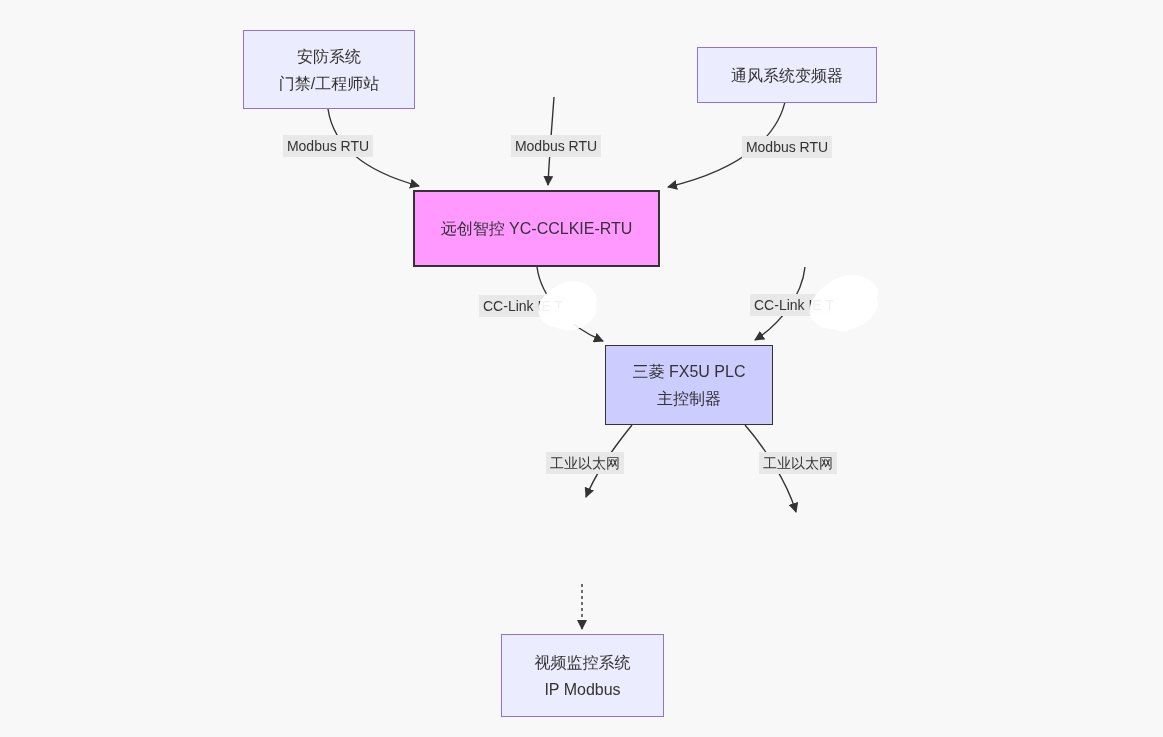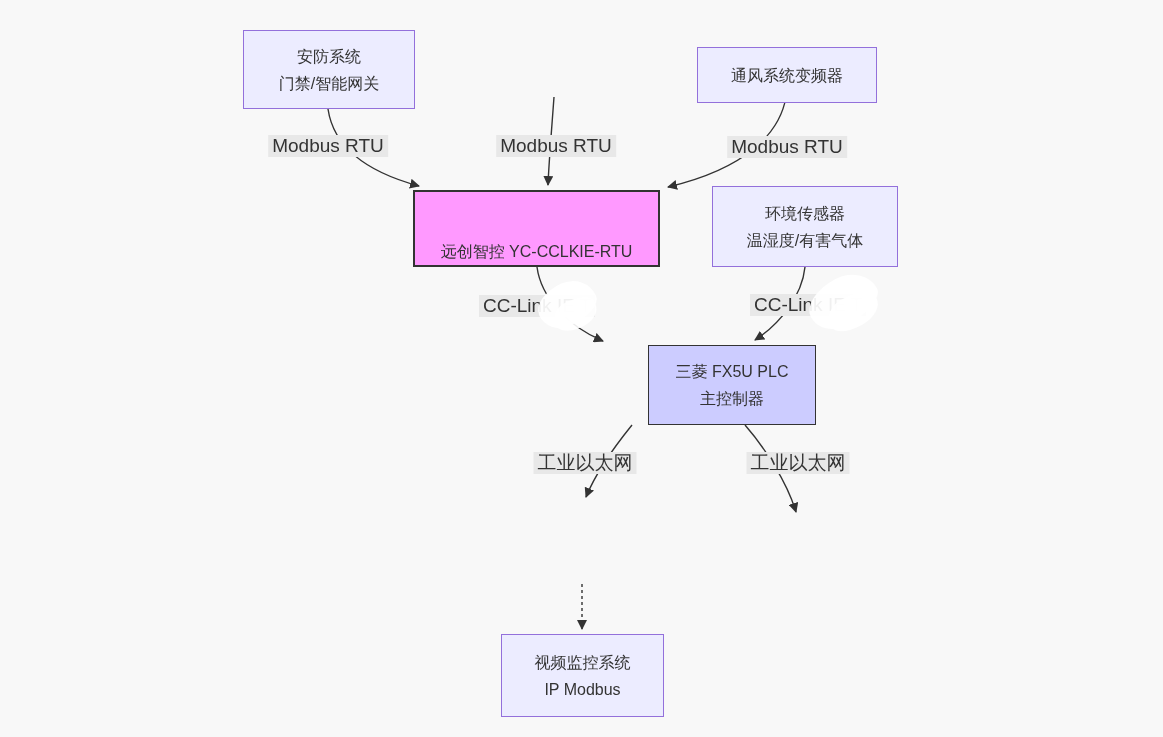--- a/index.html
+++ b/index.html
@@ -42,33 +42,31 @@
     border: 1px solid var(--node-border, #9370DB);
     font-size: 16px;
     line-height: 27px;
     text-align: center;
     white-space: nowrap;
   }
   .node span:empty { display: none; }
   .node.gateway {
     background: var(--gateway-fill, #ff99ff);
     border: 2px solid var(--strong-border, #333333);
-    justify-content: flex-end;
   }
   .node.plc {
     background: var(--plc-fill, #ccccff);
     border: 1.5px solid var(--strong-border, #333333);
-    margin-left: 43px;
   }
   .edge-label {
     position: absolute;
     z-index: 2;
     background: var(--label-bg, rgba(232,232,232,0.9));
     padding: 1px 4px;
-    font-size: 19px;
+    font-size: 14px;
     line-height: 20px;
     white-space: nowrap;
   }
   .edge-label.center { transform: translate(-50%, -50%); }
   .edge-label.left-anchor { transform: translateY(-50%); }
   .smudge {
     position: absolute;
     z-index: 4;
     background: rgba(255,255,255,0.93);
     border-radius: 55% 45% 62% 38% / 48% 60% 40% 52%;
@@ -100,37 +98,33 @@
     <path class="edge" d="M786,97 C780,132 748,168 668,187" marker-end="url(#arrow)"></path>
     <path class="edge" d="M537,267 C541,297 567,326 603,341" marker-end="url(#arrow)"></path>
     <path class="edge" d="M805,267 C802,296 780,324 755,340" marker-end="url(#arrow)"></path>
     <path class="edge" d="M632,425 C615,446 597,470 586,497" marker-end="url(#arrow)"></path>
     <path class="edge" d="M745,425 C765,448 787,482 796,512" marker-end="url(#arrow)"></path>
     <path class="edge dashed" d="M582,584 L582,629" marker-end="url(#arrow)"></path>
   </svg>
 
   <div class="node" style="left:243px; top:30px; width:172px; height:79px">
     <span>安防系统</span>
-    <span>门禁/智能网关</span>
+    <span>门禁/工程师站</span>
   </div>
 
 
   <div class="node" style="left:697px; top:47px; width:180px; height:56px">
     <span>通风系统变频器</span>
 
   </div>
 
   <div class="node gateway" style="left:413px; top:190px; width:247px; height:77px">
     <span>远创智控 YC-CCLKIE-RTU</span>
   </div>
 
-  <div class="node" style="left:712px; top:186px; width:186px; height:81px">
-    <span>环境传感器</span>
-    <span>温湿度/有害气体</span>
-  </div>
 
   <div class="node plc" style="left:605px; top:345px; width:168px; height:80px">
     <span>三菱 FX5U PLC</span>
     <span>主控制器</span>
   </div>
 
 
 
   <div class="node" style="left:501px; top:634px; width:163px; height:83px">
     <span>视频监控系统</span>

